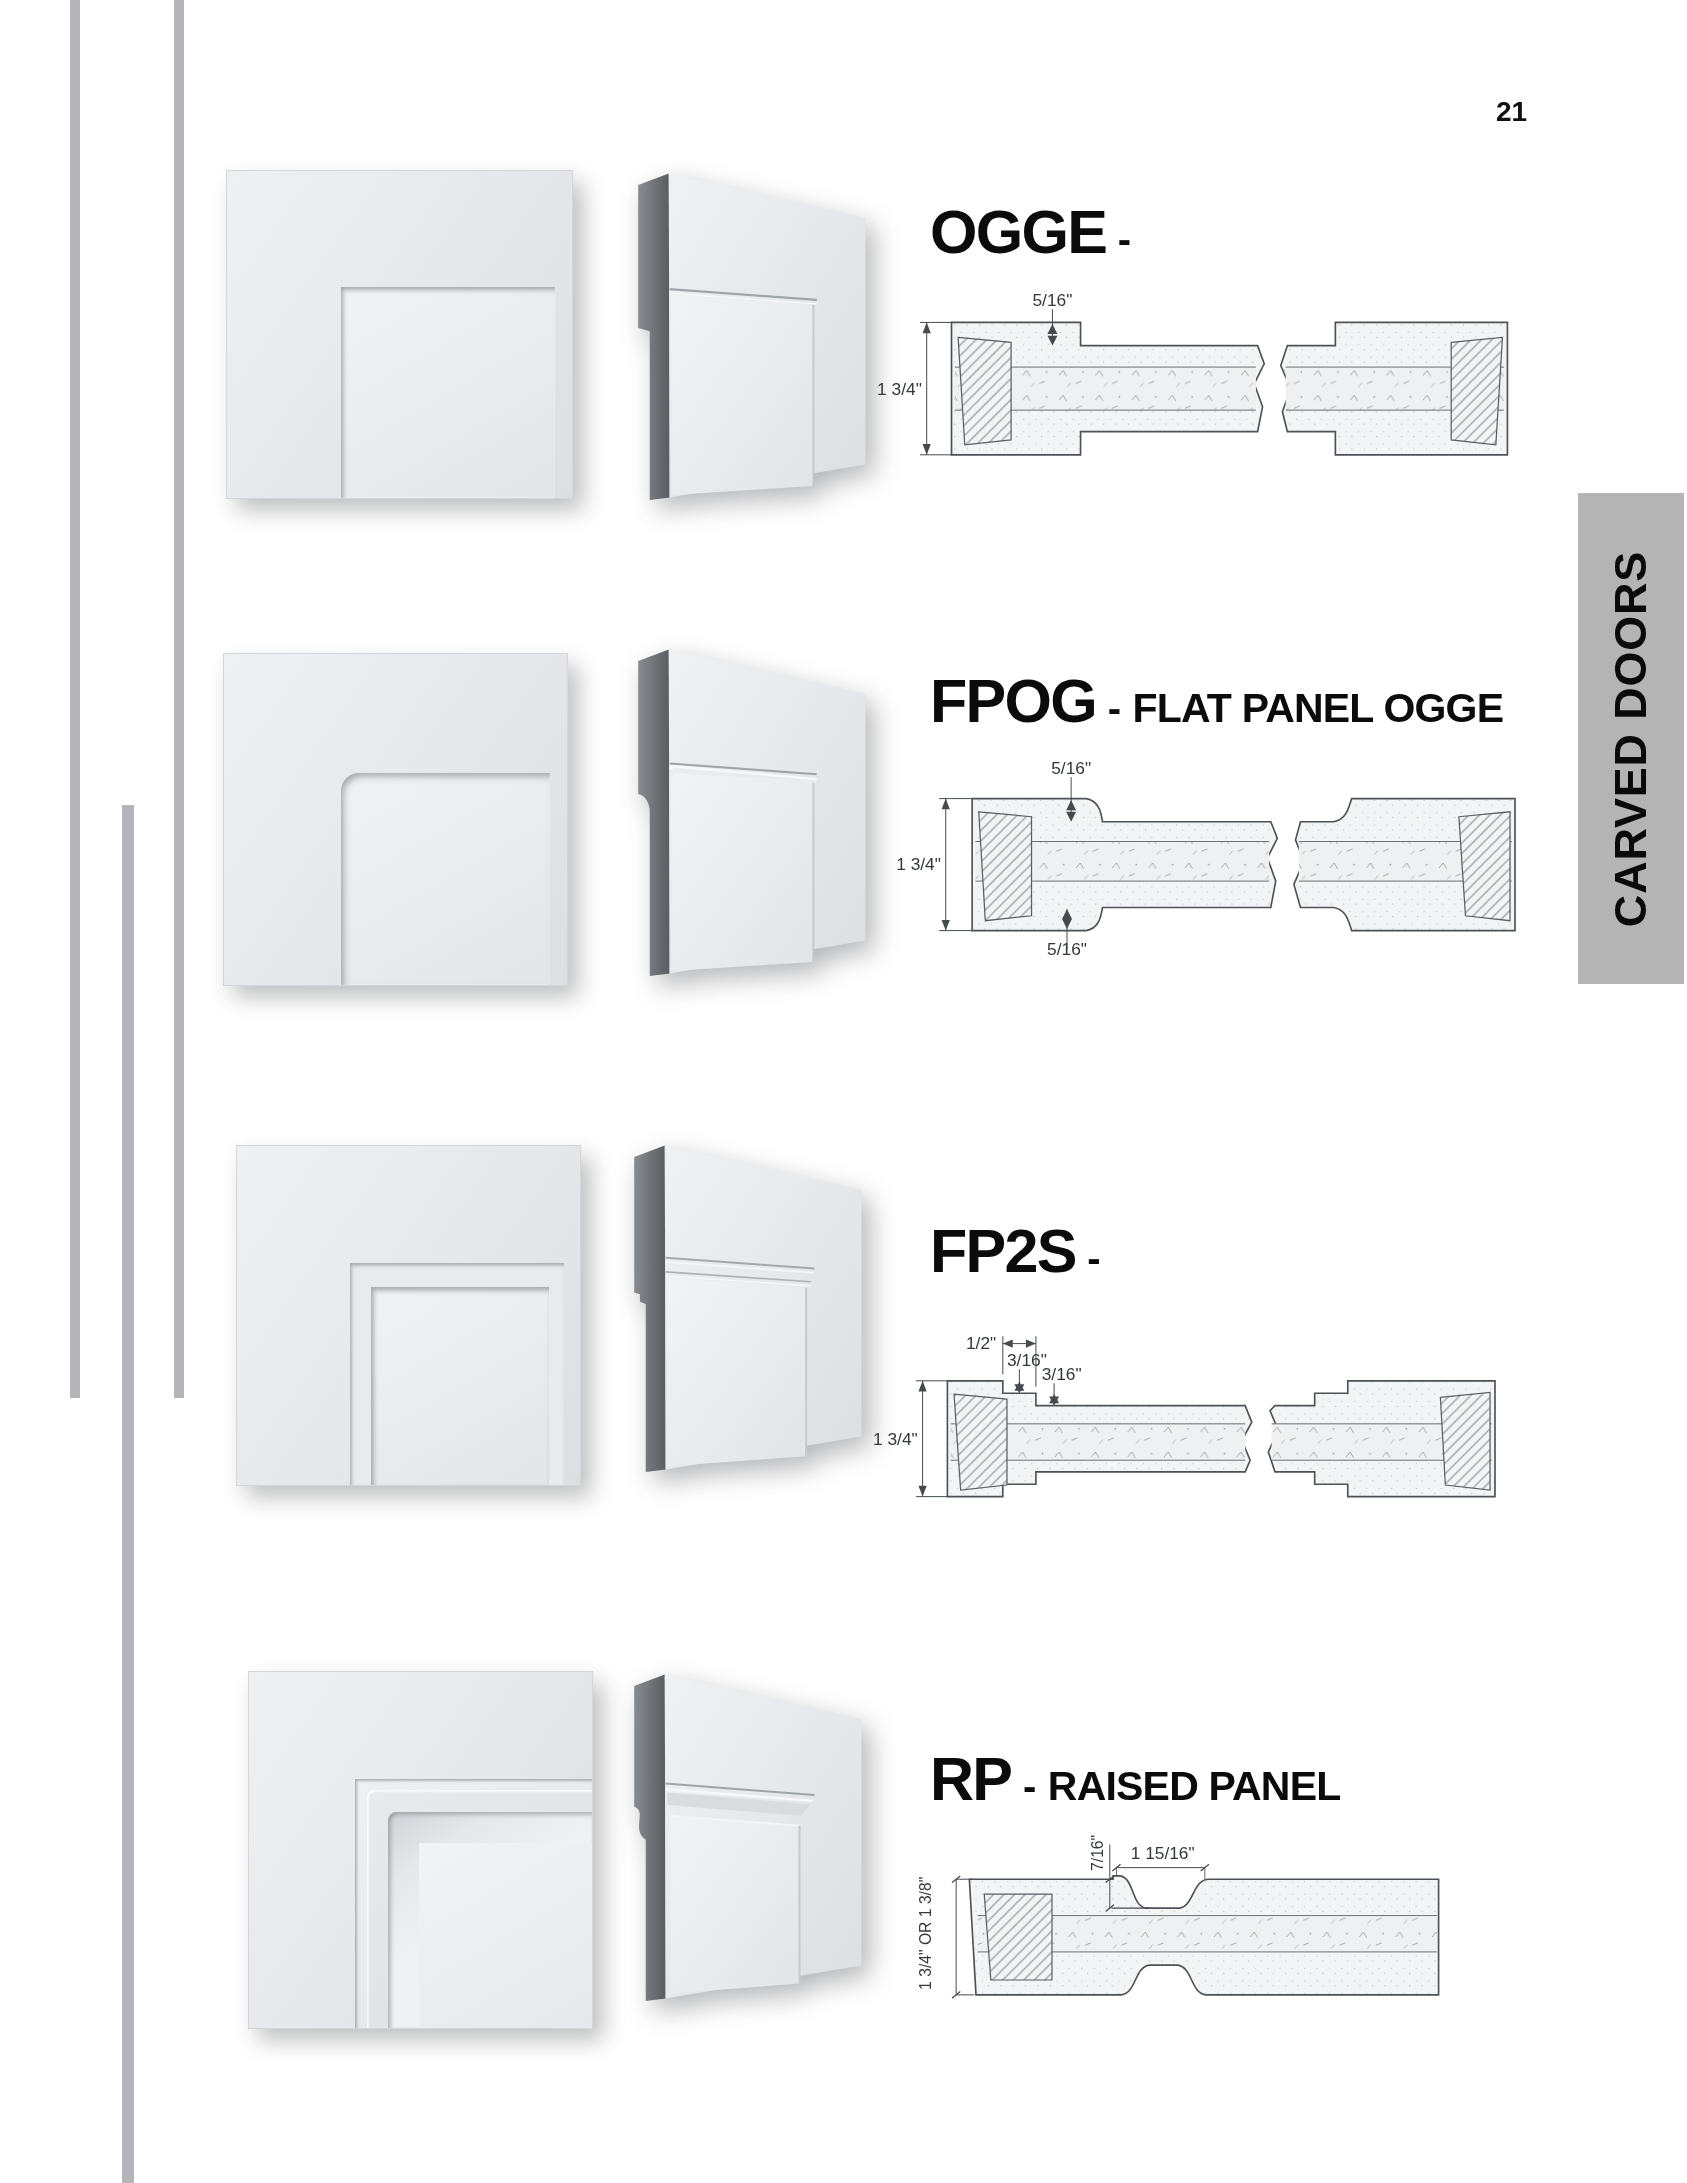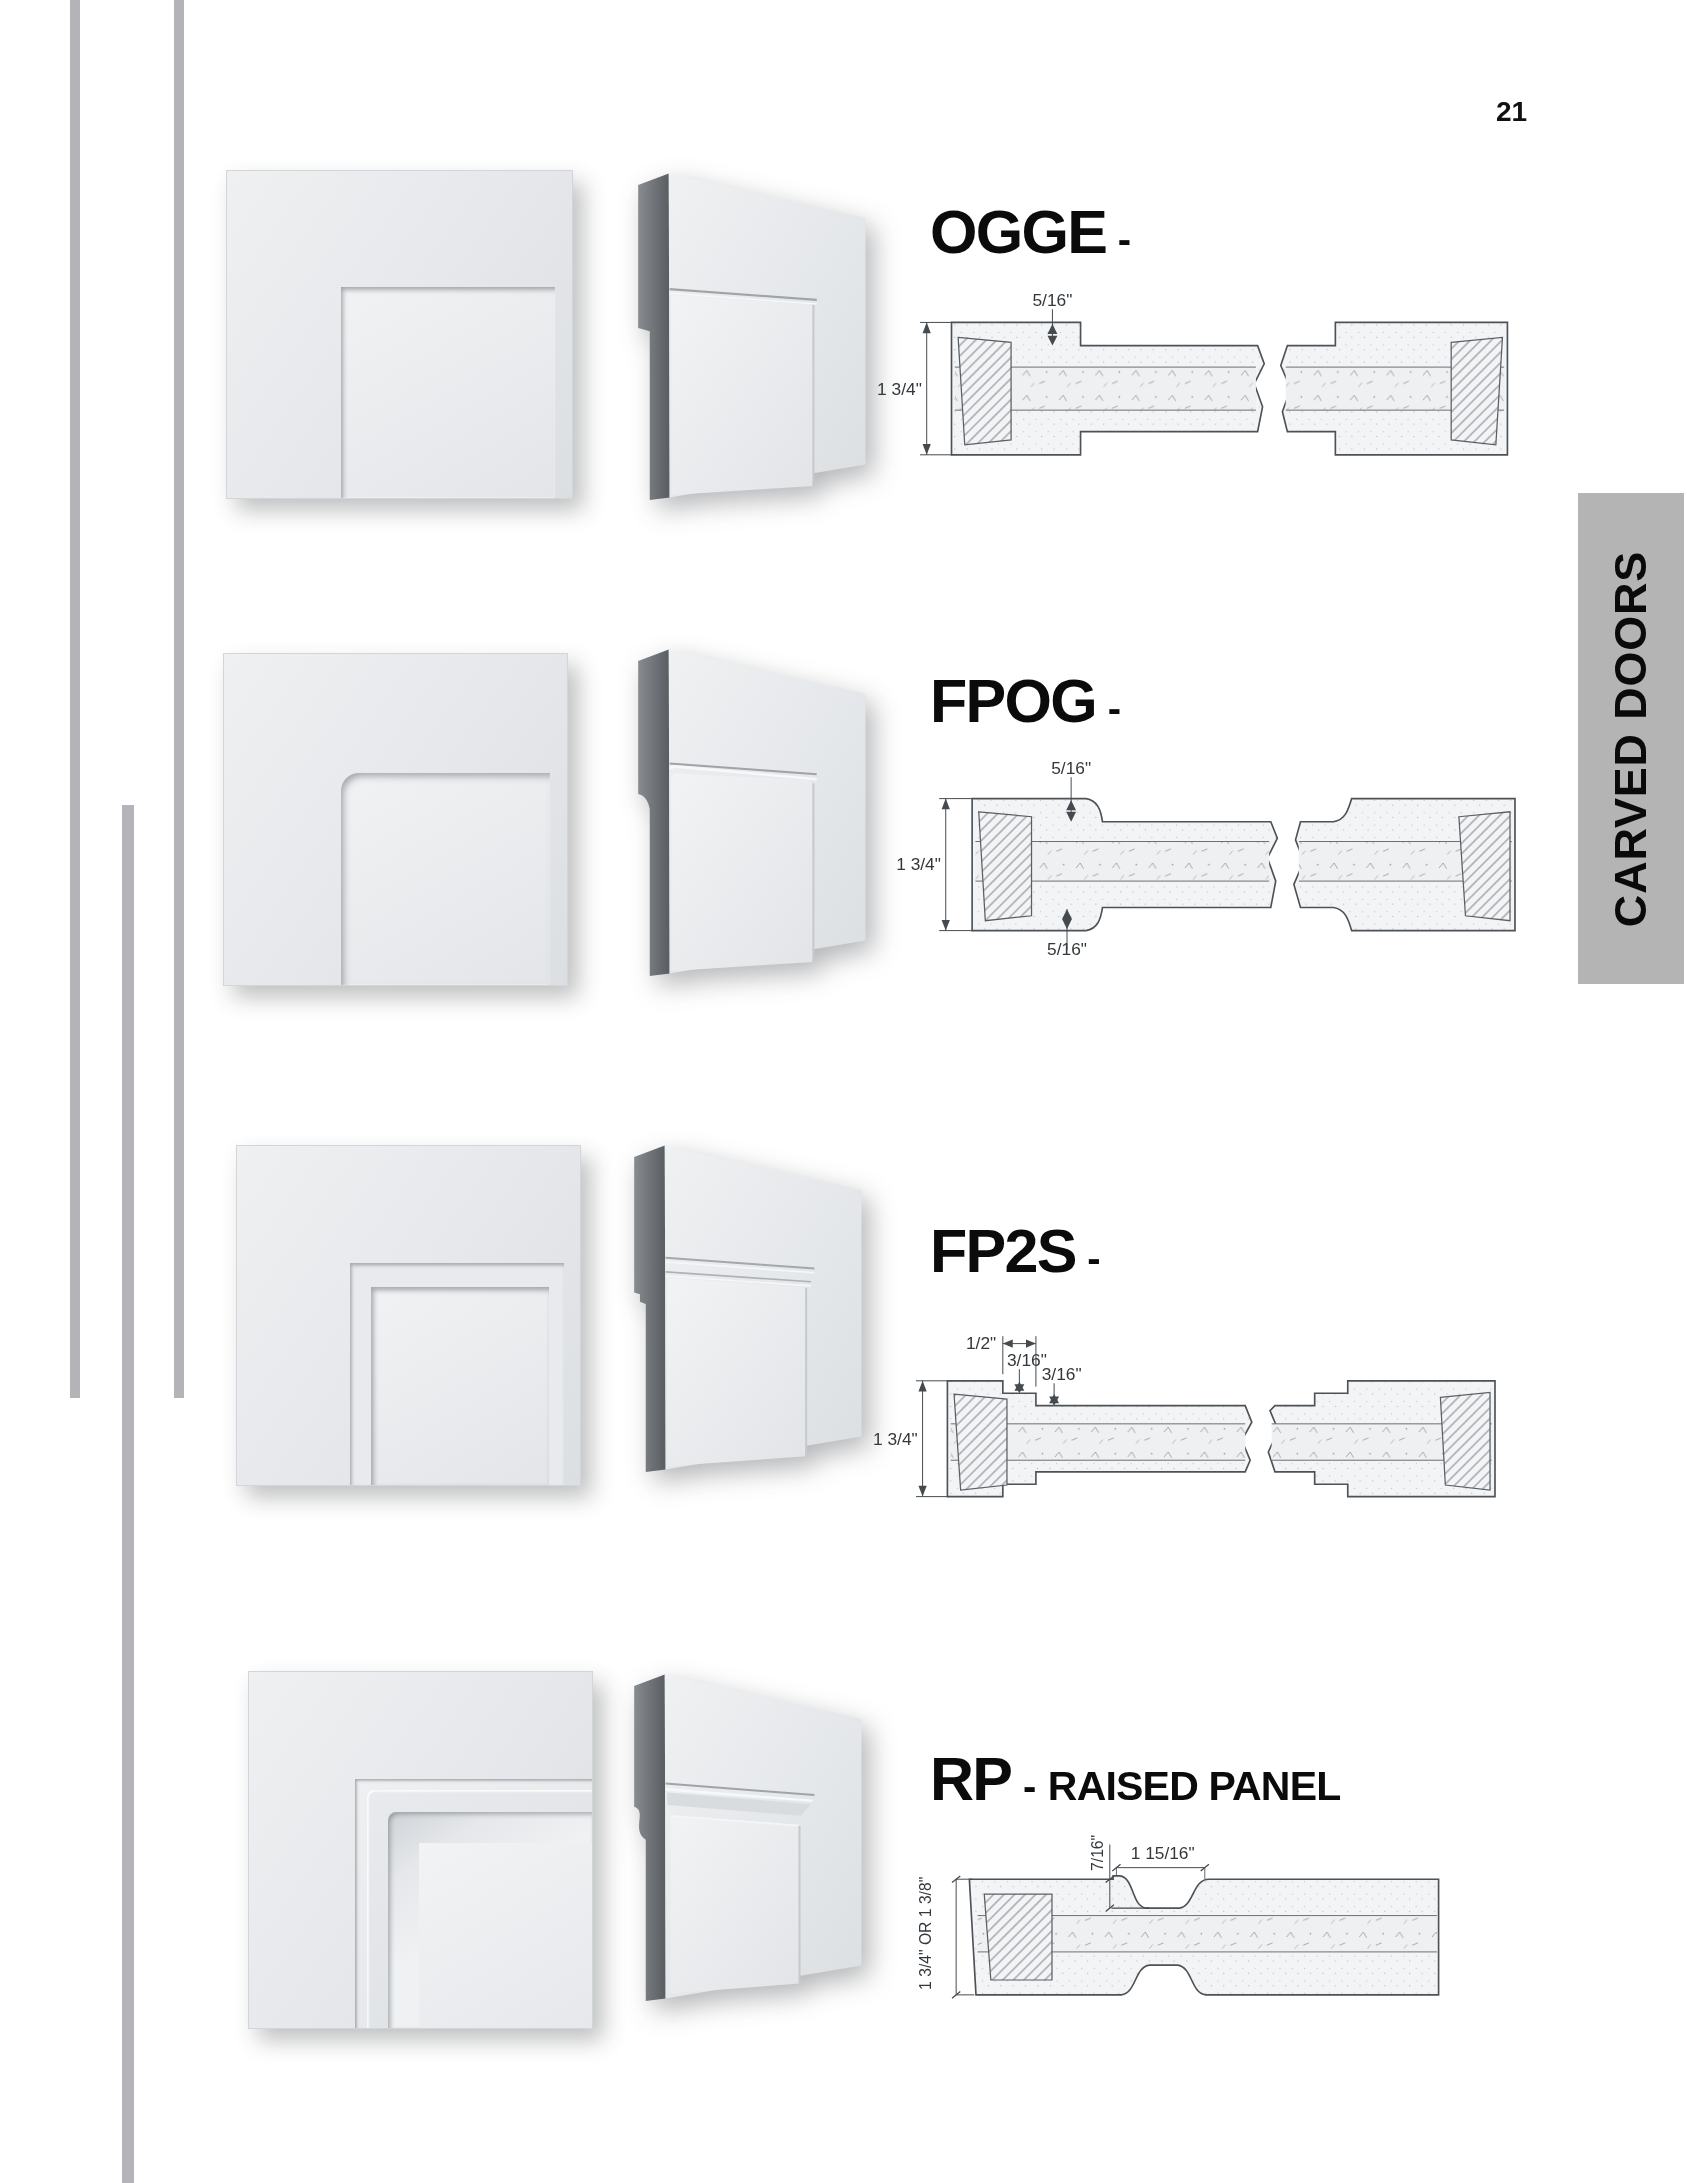--- a/index.html
+++ b/index.html
@@ -148,20 +148,21 @@
     <path d="M59,10 L297,64 L297,362 L60,402 Z" fill="url(#fg-b)"></path>
     <path d="M60,148 L238,161" stroke="#9fa4a8" stroke-width="2.5" fill="none"></path>
     <path d="M60,154 Q64,151 70,152 L238,167" stroke="#f7f8f9" stroke-width="3" fill="none"></path>
     <path d="M68,160 Q62,160 62,168 L62,399 L234,388 L234,175 Q234,168 226,168 Z" fill="url(#pg-b)"></path>
     <path d="M234,172 L234,388" stroke="#c6cacd" stroke-width="2.5" fill="none"></path>
   </svg>
 
   <div class="title-row" style="left:930px;top:666px">
     <span class="title-code">FPOG</span>
     <span class="title-sep">-</span>
+    <span class="title-name">FLAT PANEL OGGE</span>
   </div>
 
   <svg class="section" style="left:889px;top:759px" width="653" height="198" viewBox="0 0 790 240">
     <defs>
       <pattern id="st-b" width="15" height="15" patternUnits="userSpaceOnUse">
         <rect width="15" height="15" fill="#f3f4f6"></rect>
           <circle cx="3" cy="5" r="0.8" fill="#bcc0c4"></circle>
           <circle cx="10" cy="11" r="0.8" fill="#bcc0c4"></circle>
       </pattern>
       <pattern id="ha-b" width="9" height="9" patternUnits="userSpaceOnUse" patternTransform="rotate(45)">

